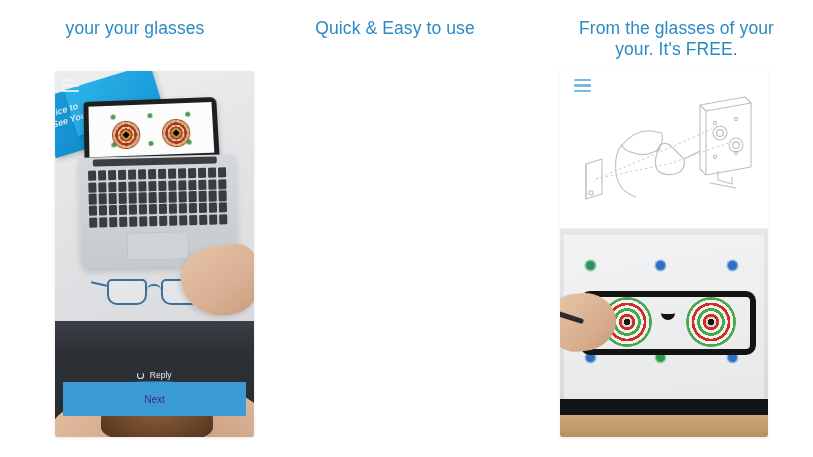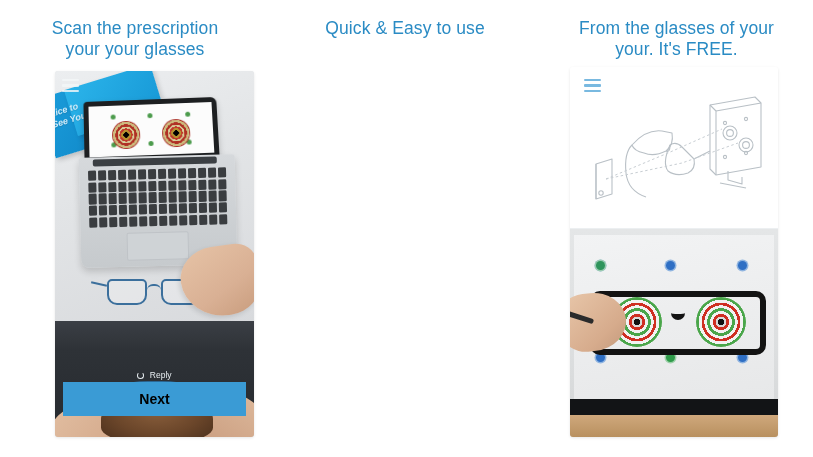--- a/index.html
+++ b/index.html
@@ -7,21 +7,21 @@
     width: 813px; height: 457px;
     background: #ffffff;
     font-family: "Liberation Sans", sans-serif;
     overflow: hidden;
   }
   .stage { position: relative; width: 813px; height: 457px; }
 
   
   .panel { position: absolute; top: 0; height: 457px; }
   .panel-1 { left: 0;   width: 270px; }
-  .panel-2 { left: 270px; width: 270px; }
+  .panel-2 { left: 260px; width: 270px; }
   .panel-3 { left: 540px; width: 273px; }
 
   .heading {
     text-align: center;
     color: #2a8bc4;
     font-size: 17.5px;
     line-height: 21px;
     letter-spacing: 0.1px;
     padding-top: 18px;
   }
@@ -181,24 +181,23 @@
     position: absolute; left: 0; right: 0; top: 299px;
     text-align: center; color: #e8eef2; font-size: 8.5px;
   }
   .reply-icon {
     display: inline-block; width: 7px; height: 7px;
     border: 1.2px solid #e8eef2; border-radius: 50%;
     border-top-color: transparent; vertical-align: -1px; margin-right: 3px;
   }
   .next-btn {
     position: absolute; left: 8px; right: 8px; top: 311px; height: 34px;
-    background: #3a9bd5; color: #000000;
+    background: #3a9bd5; color: #4c1d95;
     display: flex; align-items: center; justify-content: center;
-    font-size: 14px;
-    font-weight: bold;
+    font-size: 10px;
   }
 
   
   .p2-top {
     position: absolute; left: 0; right: 0; top: 0; height: 162px;
     background: #ffffff; border-bottom: 1px solid #eceff1;
   }
   .p2-art { position: absolute; inset: 0; }
   .p2-bottom {
     position: absolute; left: 0; right: 0; top: 162px; bottom: 0;
@@ -256,21 +255,20 @@
     background: #2b2b2b; border-radius: 2px; transform: rotate(18deg);
   }
 </style>
 </head>
 <body>
 
 <div class="stage">
 
   <div class="panel panel-1">
     <div class="heading">
-      <span>Scan the prescription</span>
       <span class="l2">your your glasses</span>
     </div>
 
     <div class="phone p1-phone">
       <div class="p1-bg"></div>
       <div class="p1-desk"></div>
 
       <div class="p1-card"></div>
       <div class="p1-card-2"></div>
       <div class="p1-card-txt">

